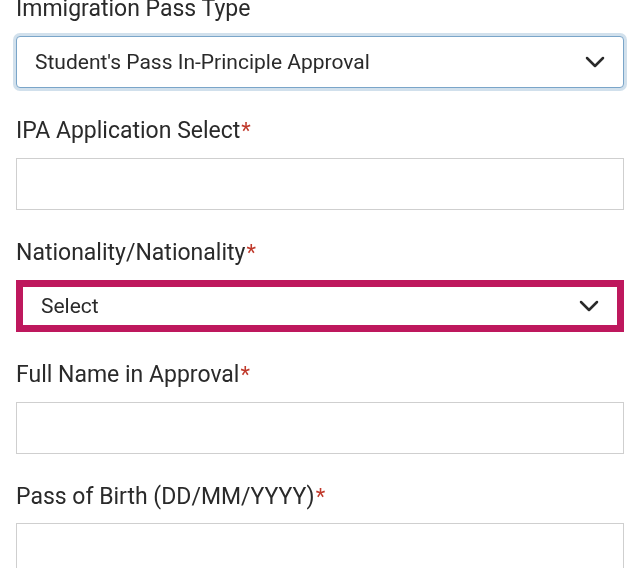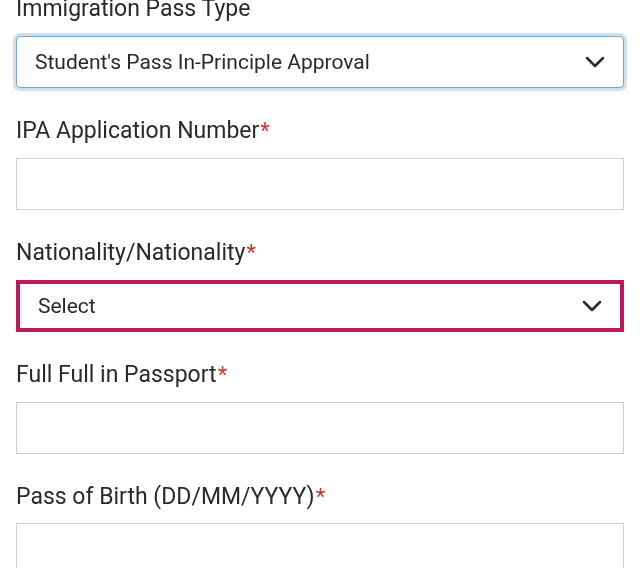--- a/index.html
+++ b/index.html
@@ -35,21 +35,21 @@
       line-height: 1.3;
       margin-top: -6px;
     }
     .required-asterisk {
       color: #c0392b;
       font-size: 22px;
       margin-left: 1px;
     }
     .select-wrapper {
       position: relative;
-      border: 4px solid #be185d;
+      border: 7px solid #be185d;
       background: #ffffff;
       height: 52px;
       display: flex;
       align-items: center;
       padding: 0 18px;
     }
     .select-wrapper.focused {
       border: 1px solid #7aa5c9;
       box-shadow: 0 0 0 3px rgba(122, 165, 201, 0.35);
       border-radius: 4px;
@@ -95,42 +95,42 @@
     <span class="chevron">
       <svg viewBox="0 0 20 12" width="20" height="12">
         <path d="M2 2 L10 10 L18 2" stroke="#2a2a2a" stroke-width="2.5" fill="none" stroke-linecap="round" stroke-linejoin="round"></path>
       </svg>
     </span>
   </div>
 </div>
 
 <div class="form-group">
   <label class="form-label">
-    <span>IPA Application Number</span><span class="required-asterisk">*</span>
+    <span>IPA Application Select</span><span class="required-asterisk">*</span>
   </label>
   <input type="text" class="text-input" value="" style="">
 </div>
 
 <div class="form-group">
   <label class="form-label">
     <span>Nationality/Nationality</span><span class="required-asterisk">*</span>
   </label>
   <div class="select-wrapper">
     <span class="select-value placeholder">Select</span>
     <span class="chevron">
       <svg viewBox="0 0 20 12" width="20" height="12">
         <path d="M2 2 L10 10 L18 2" stroke="#2a2a2a" stroke-width="2.5" fill="none" stroke-linecap="round" stroke-linejoin="round"></path>
       </svg>
     </span>
   </div>
 </div>
 
 <div class="form-group">
   <label class="form-label">
-    <span>Full Full in Passport</span><span class="required-asterisk">*</span>
+    <span>Full Name in Approval</span><span class="required-asterisk">*</span>
   </label>
   <input type="text" class="text-input" value="" style="">
 </div>
 
 <div class="form-group">
   <label class="form-label">
     <span>Pass of Birth (DD/MM/YYYY)</span><span class="required-asterisk">*</span>
   </label>
   <input type="text" class="text-input" value="" style="">
 </div>

